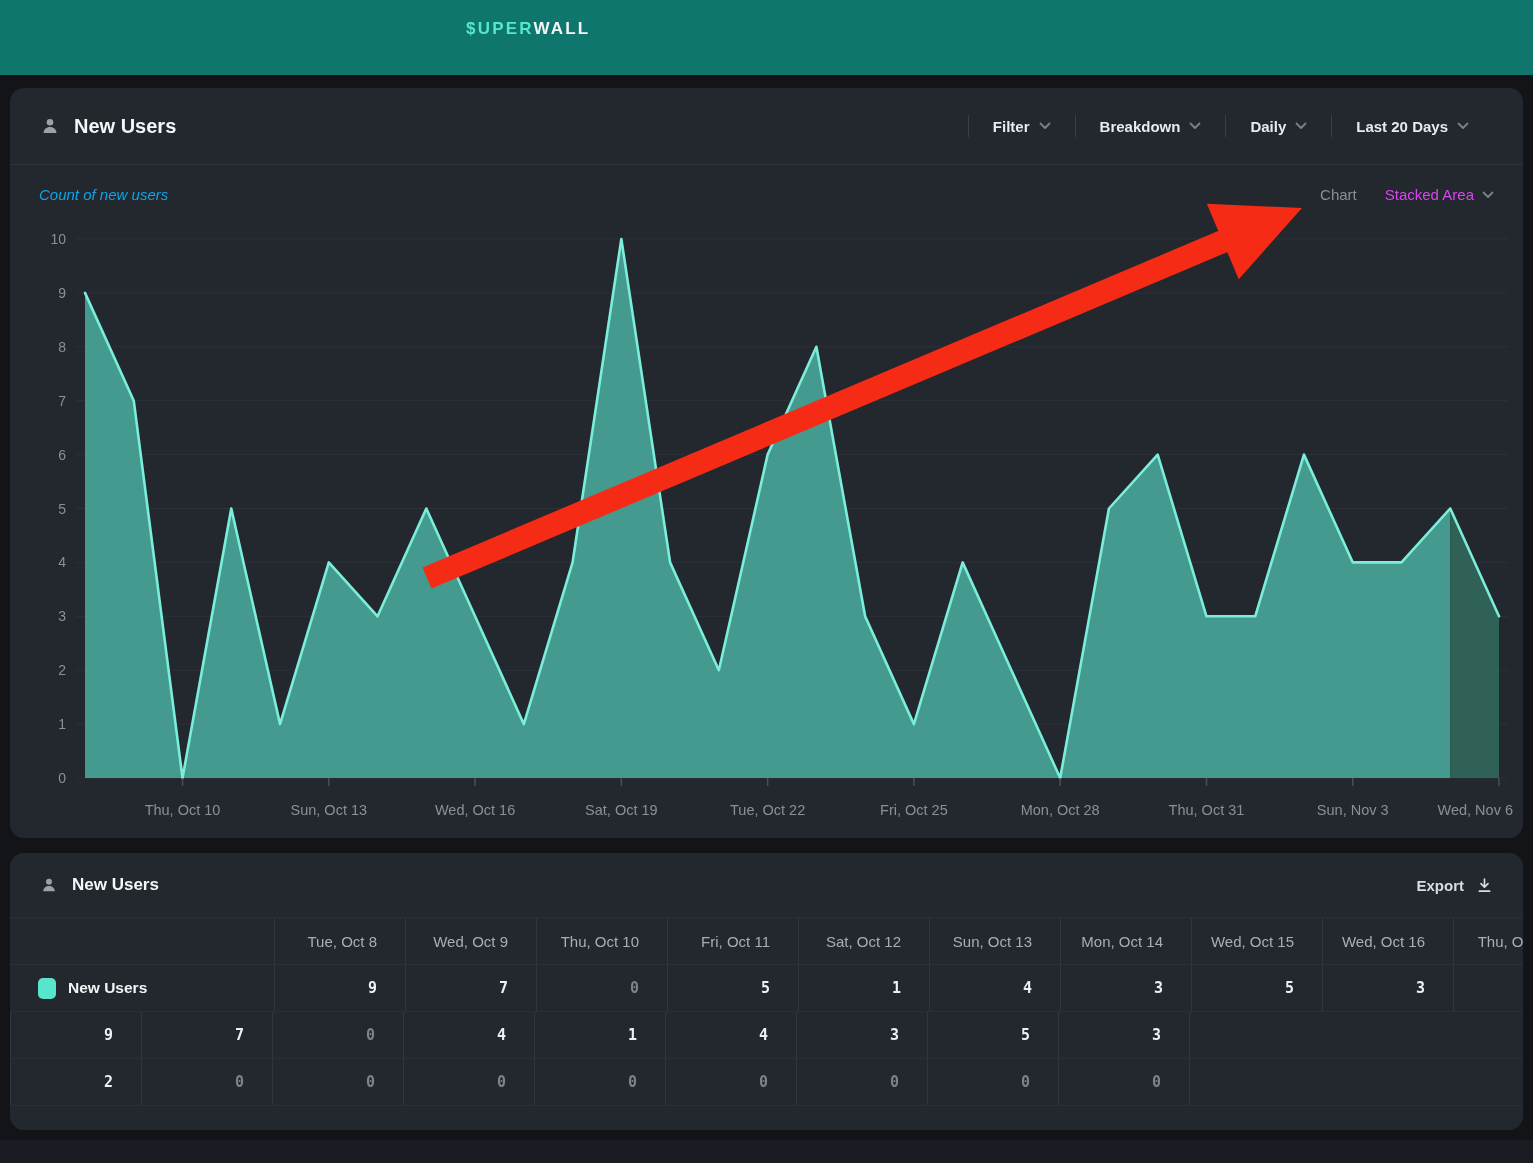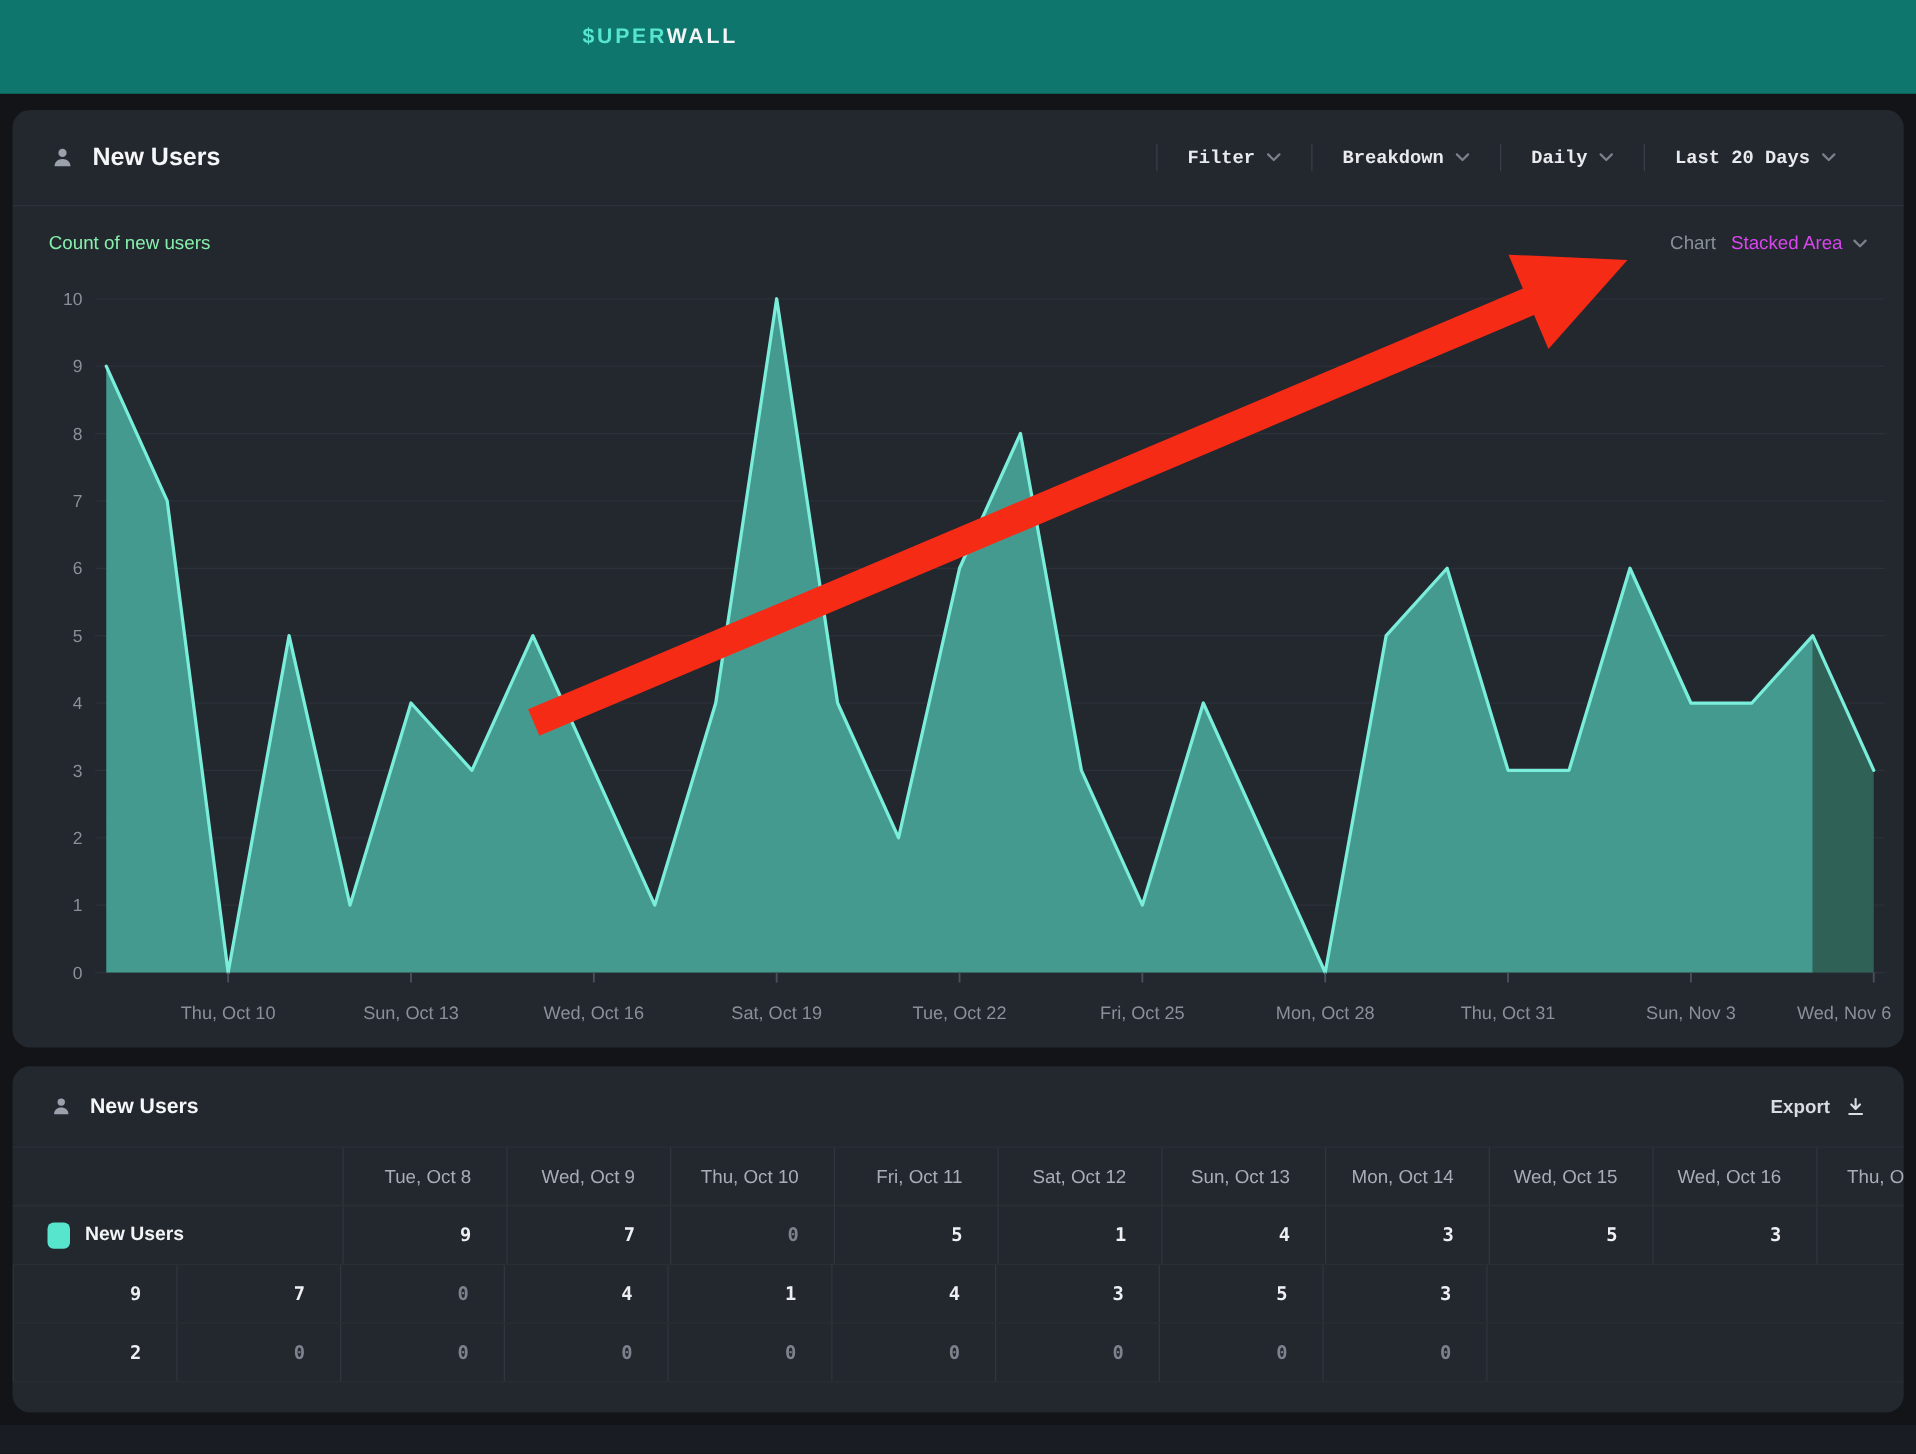--- a/index.html
+++ b/index.html
@@ -22,28 +22,28 @@
   #chart-card .card-header{height:77px;border-bottom:1px solid #2e323a;}
   #table-card .card-header{height:64px;}
   .card-title{font-size:20px;font-weight:600;color:#f4f6f8;margin-left:14px;}
   #table-card .card-title{font-size:17px;}
   .spacer{flex:1;}
 
   
   .controls{display:flex;align-items:center;}
   .ctl-sep{width:1px;height:22px;background:#3a3f47;margin:0 0;}
   .control{display:flex;align-items:center;gap:9px;padding:0 24px;cursor:pointer;}
-  .control .lbl{font-size:15px;font-weight:600;color:#e8eaed;font-family:Liberation Mono, monospace;}
+  .control .lbl{font-size:15px;font-weight:600;color:#e8eaed;}
 
   
   .sub-row{position:relative;z-index:2;display:flex;align-items:flex-start;
            padding:21px 29px 0 29px;pointer-events:none;}
-  .sub-left{font-size:15px;color:#86efac;}
+  .sub-left{font-size:15px;color:#0ea5e9;font-style:italic;}
   .chart-select{display:flex;align-items:center;gap:8px;pointer-events:auto;cursor:pointer;}
-  .chart-select .k{font-size:15px;color:#8a9099;margin-right:4px;}
+  .chart-select .k{font-size:15px;color:#8a9099;margin-right:20px;}
   .chart-select .v{font-size:15px;font-weight:400;color:#d946ef;}
 
   #chart-svg{position:absolute;left:0;top:0;z-index:1;pointer-events:none;}
 
   
   .export-btn{display:flex;align-items:center;gap:12px;cursor:pointer;font-weight:bold;}
   .export-btn .lbl{font-size:15px;color:#d9dce0;}
   .tbl{width:1574px;}
   .t-row{display:flex;}
   .t-row.head{border-top:1px solid #2b2f36;border-bottom:1px solid #2b2f36;}

